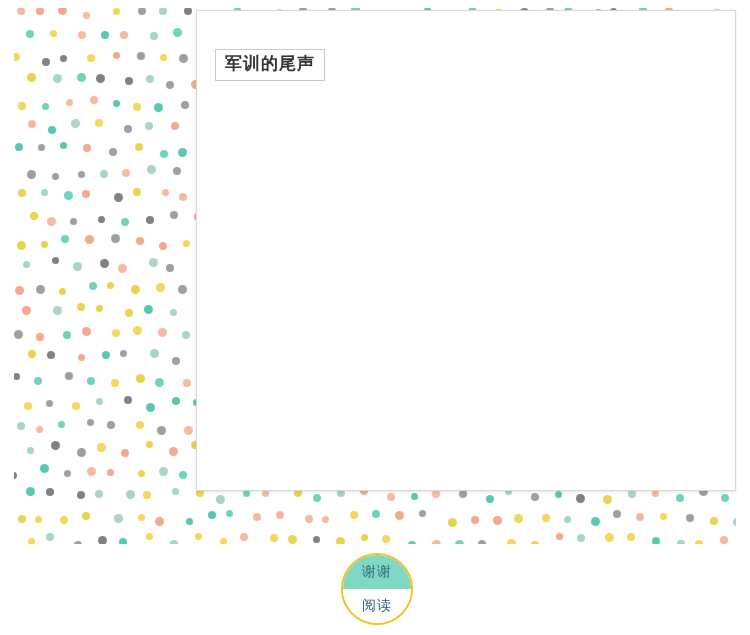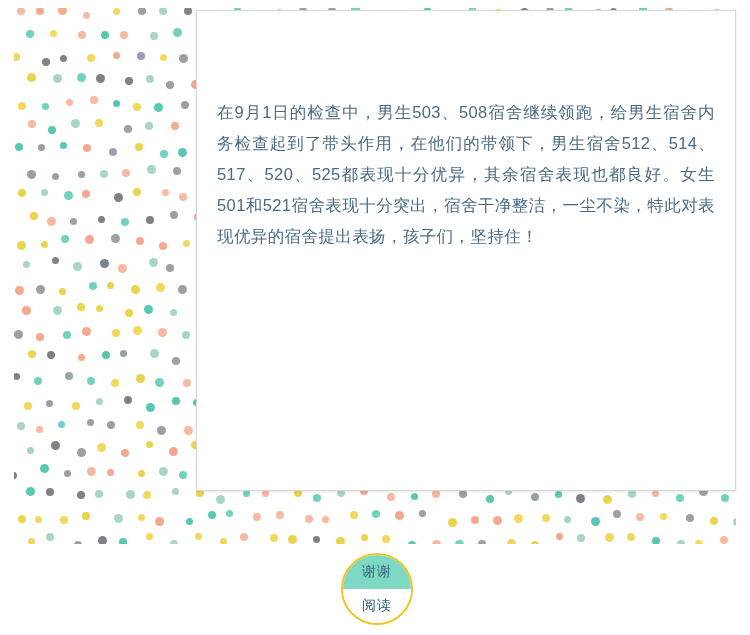--- a/index.html
+++ b/index.html
@@ -853,22 +853,24 @@
       <div class="dot" style="left: 563.488px; top: 526.029px; width: 8px; height: 8px; background: rgb(168, 213, 196);"></div>
       <div class="dot" style="left: 591.135px; top: 524.973px; width: 9px; height: 9px; background: rgb(242, 216, 92);"></div>
       <div class="dot" style="left: 612.877px; top: 524.768px; width: 8px; height: 8px; background: rgb(242, 216, 92);"></div>
       <div class="dot" style="left: 637.688px; top: 529.36px; width: 8px; height: 8px; background: rgb(88, 201, 176);"></div>
       <div class="dot" style="left: 663.01px; top: 531.974px; width: 8px; height: 8px; background: rgb(168, 213, 196);"></div>
       <div class="dot" style="left: 680.605px; top: 532.106px; width: 8px; height: 8px; background: rgb(242, 216, 92);"></div>
       <div class="dot" style="left: 706.45px; top: 528.347px; width: 8px; height: 8px; background: rgb(247, 185, 162);"></div>
     </div>
 
   <div id="article-card">
+    <div id="title-wrap">
+      <div id="article-title">军训的尾声</div>
+    </div>
     <div id="article-body">
-      <p>在9月1日的检查中，男生503、508宿舍继续领跑，给男生宿舍内务检查起到了带头作用，在他们的带领下，男生宿舍512、514、517、520、525都表现十分优异，其余宿舍表现也都良好。女生501和521宿舍表现十分突出，宿舍干净整洁，一尘不染，特此对表现优异的宿舍提出表扬，孩子们，坚持住！</p>
     </div>
   </div>
 
   <div id="badge">
     <div id="badge-top">
       <span>谢谢</span>
     </div>
     <div id="badge-bottom">
       <span>阅读</span>
     </div>

